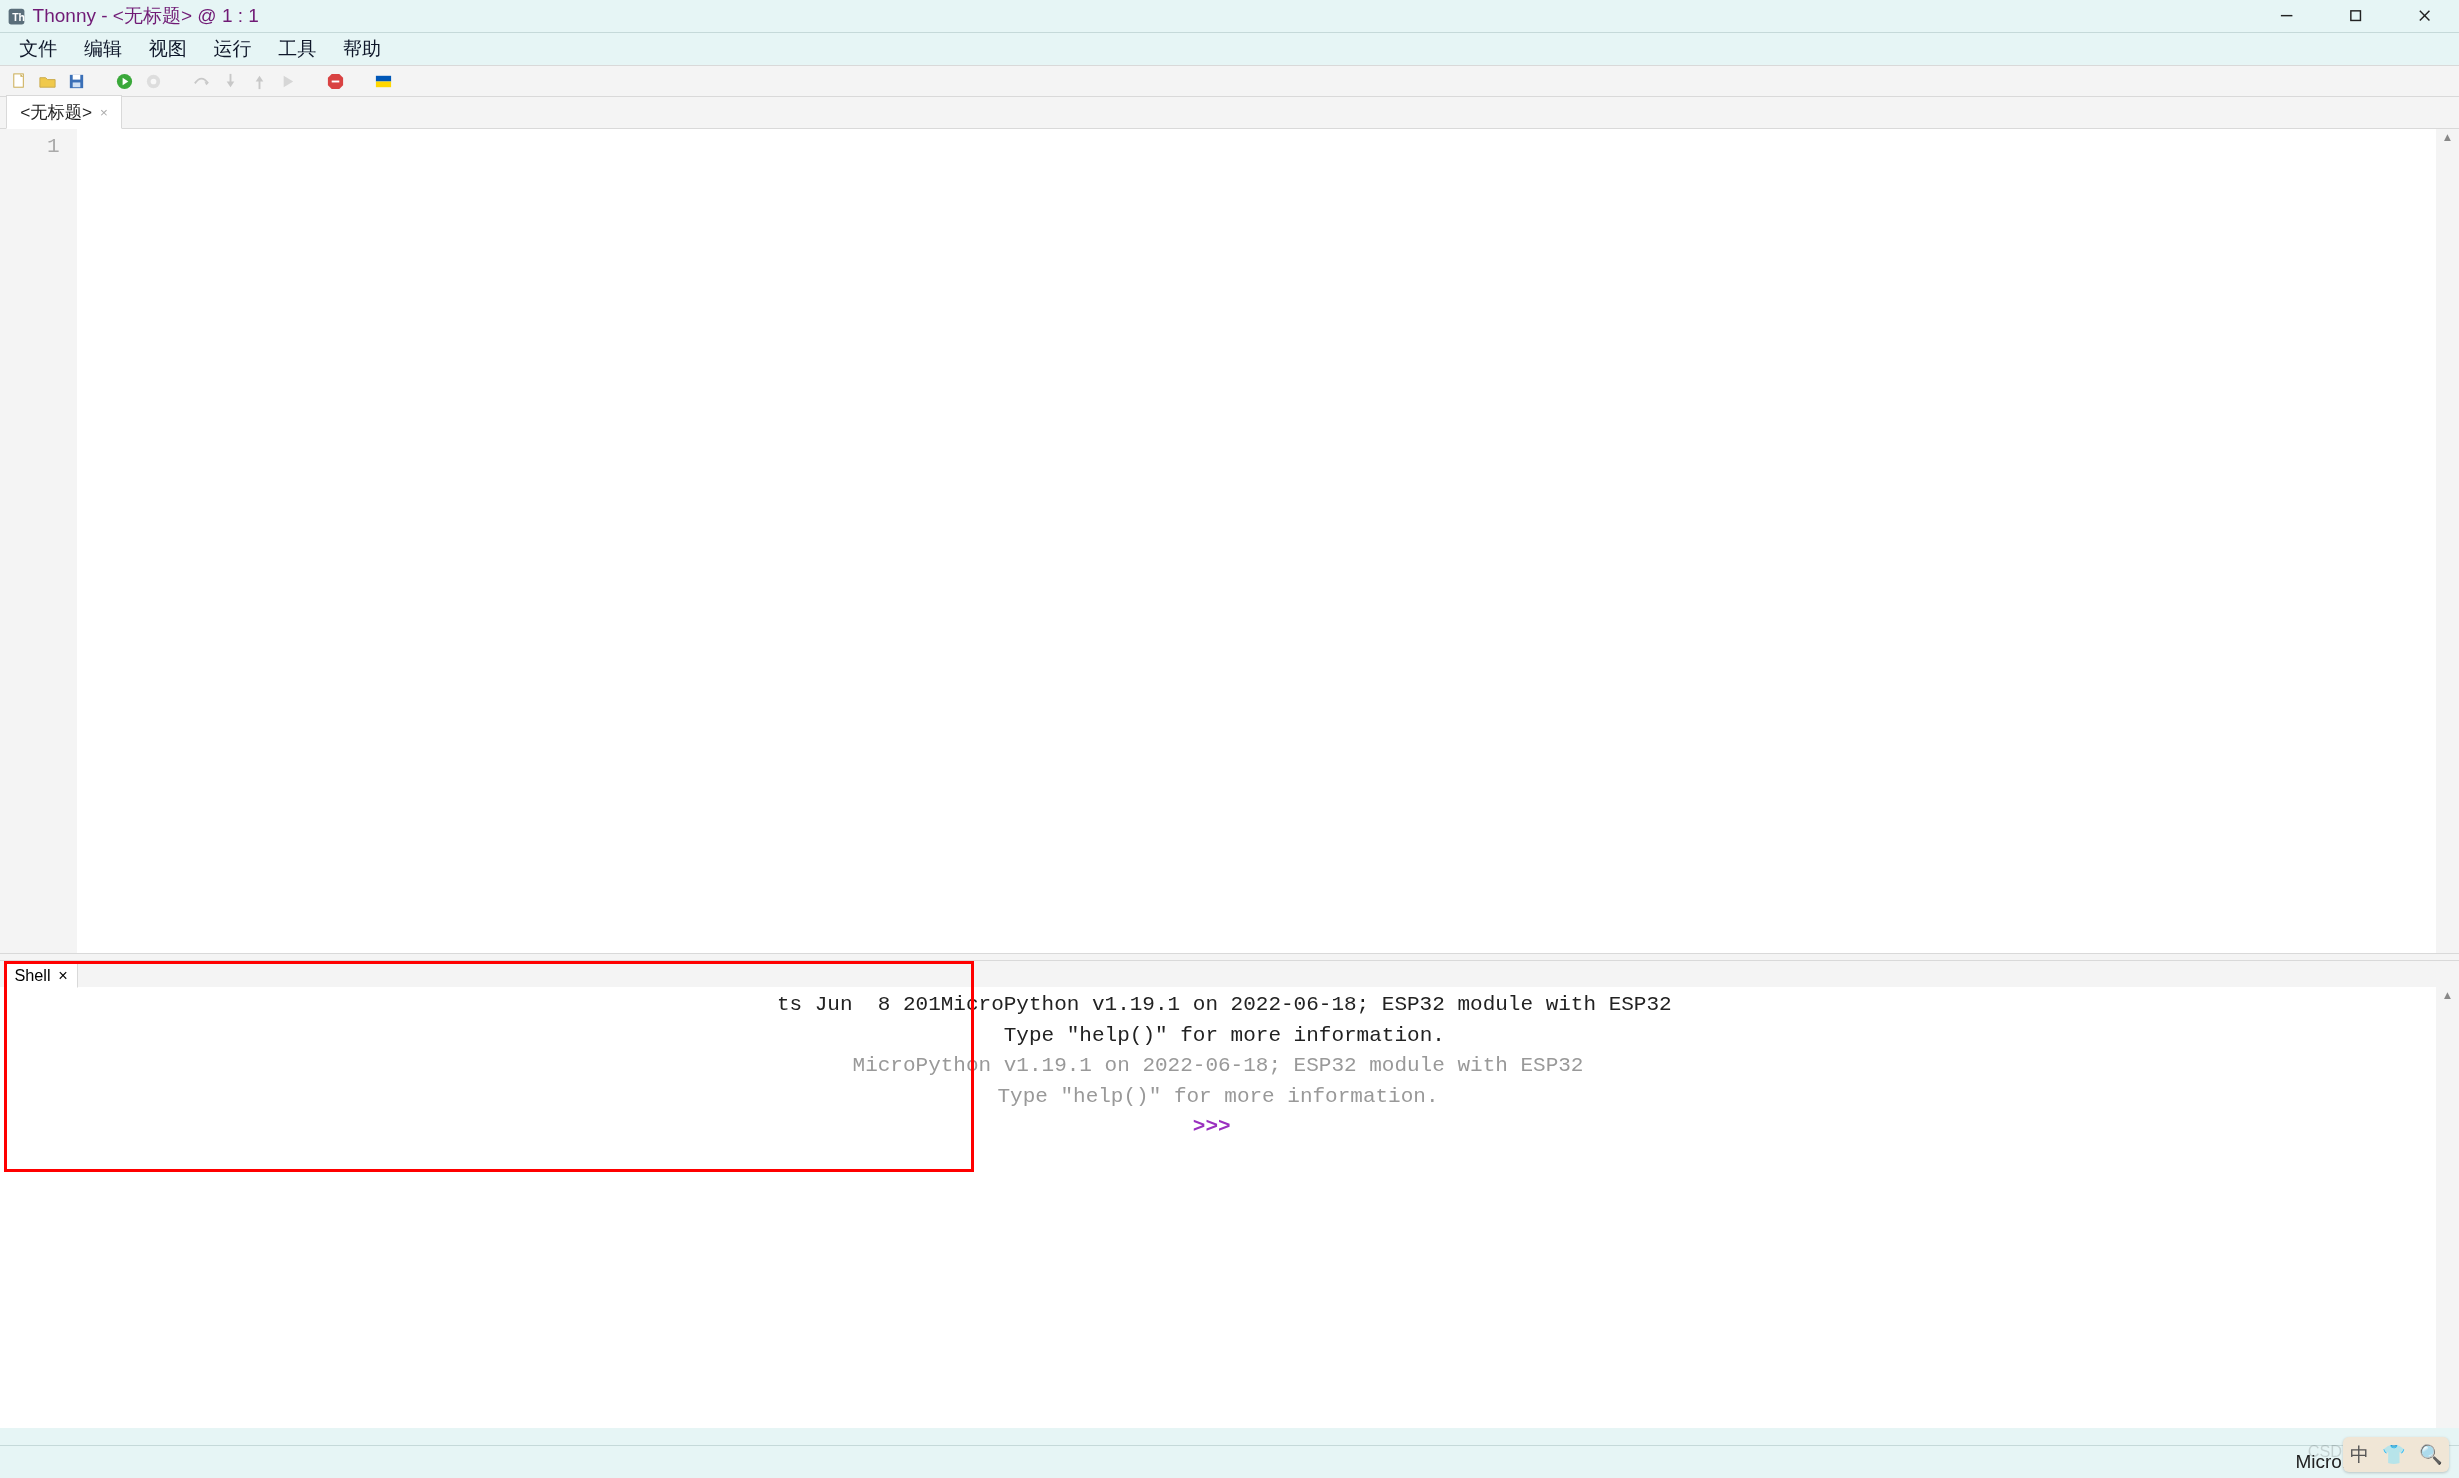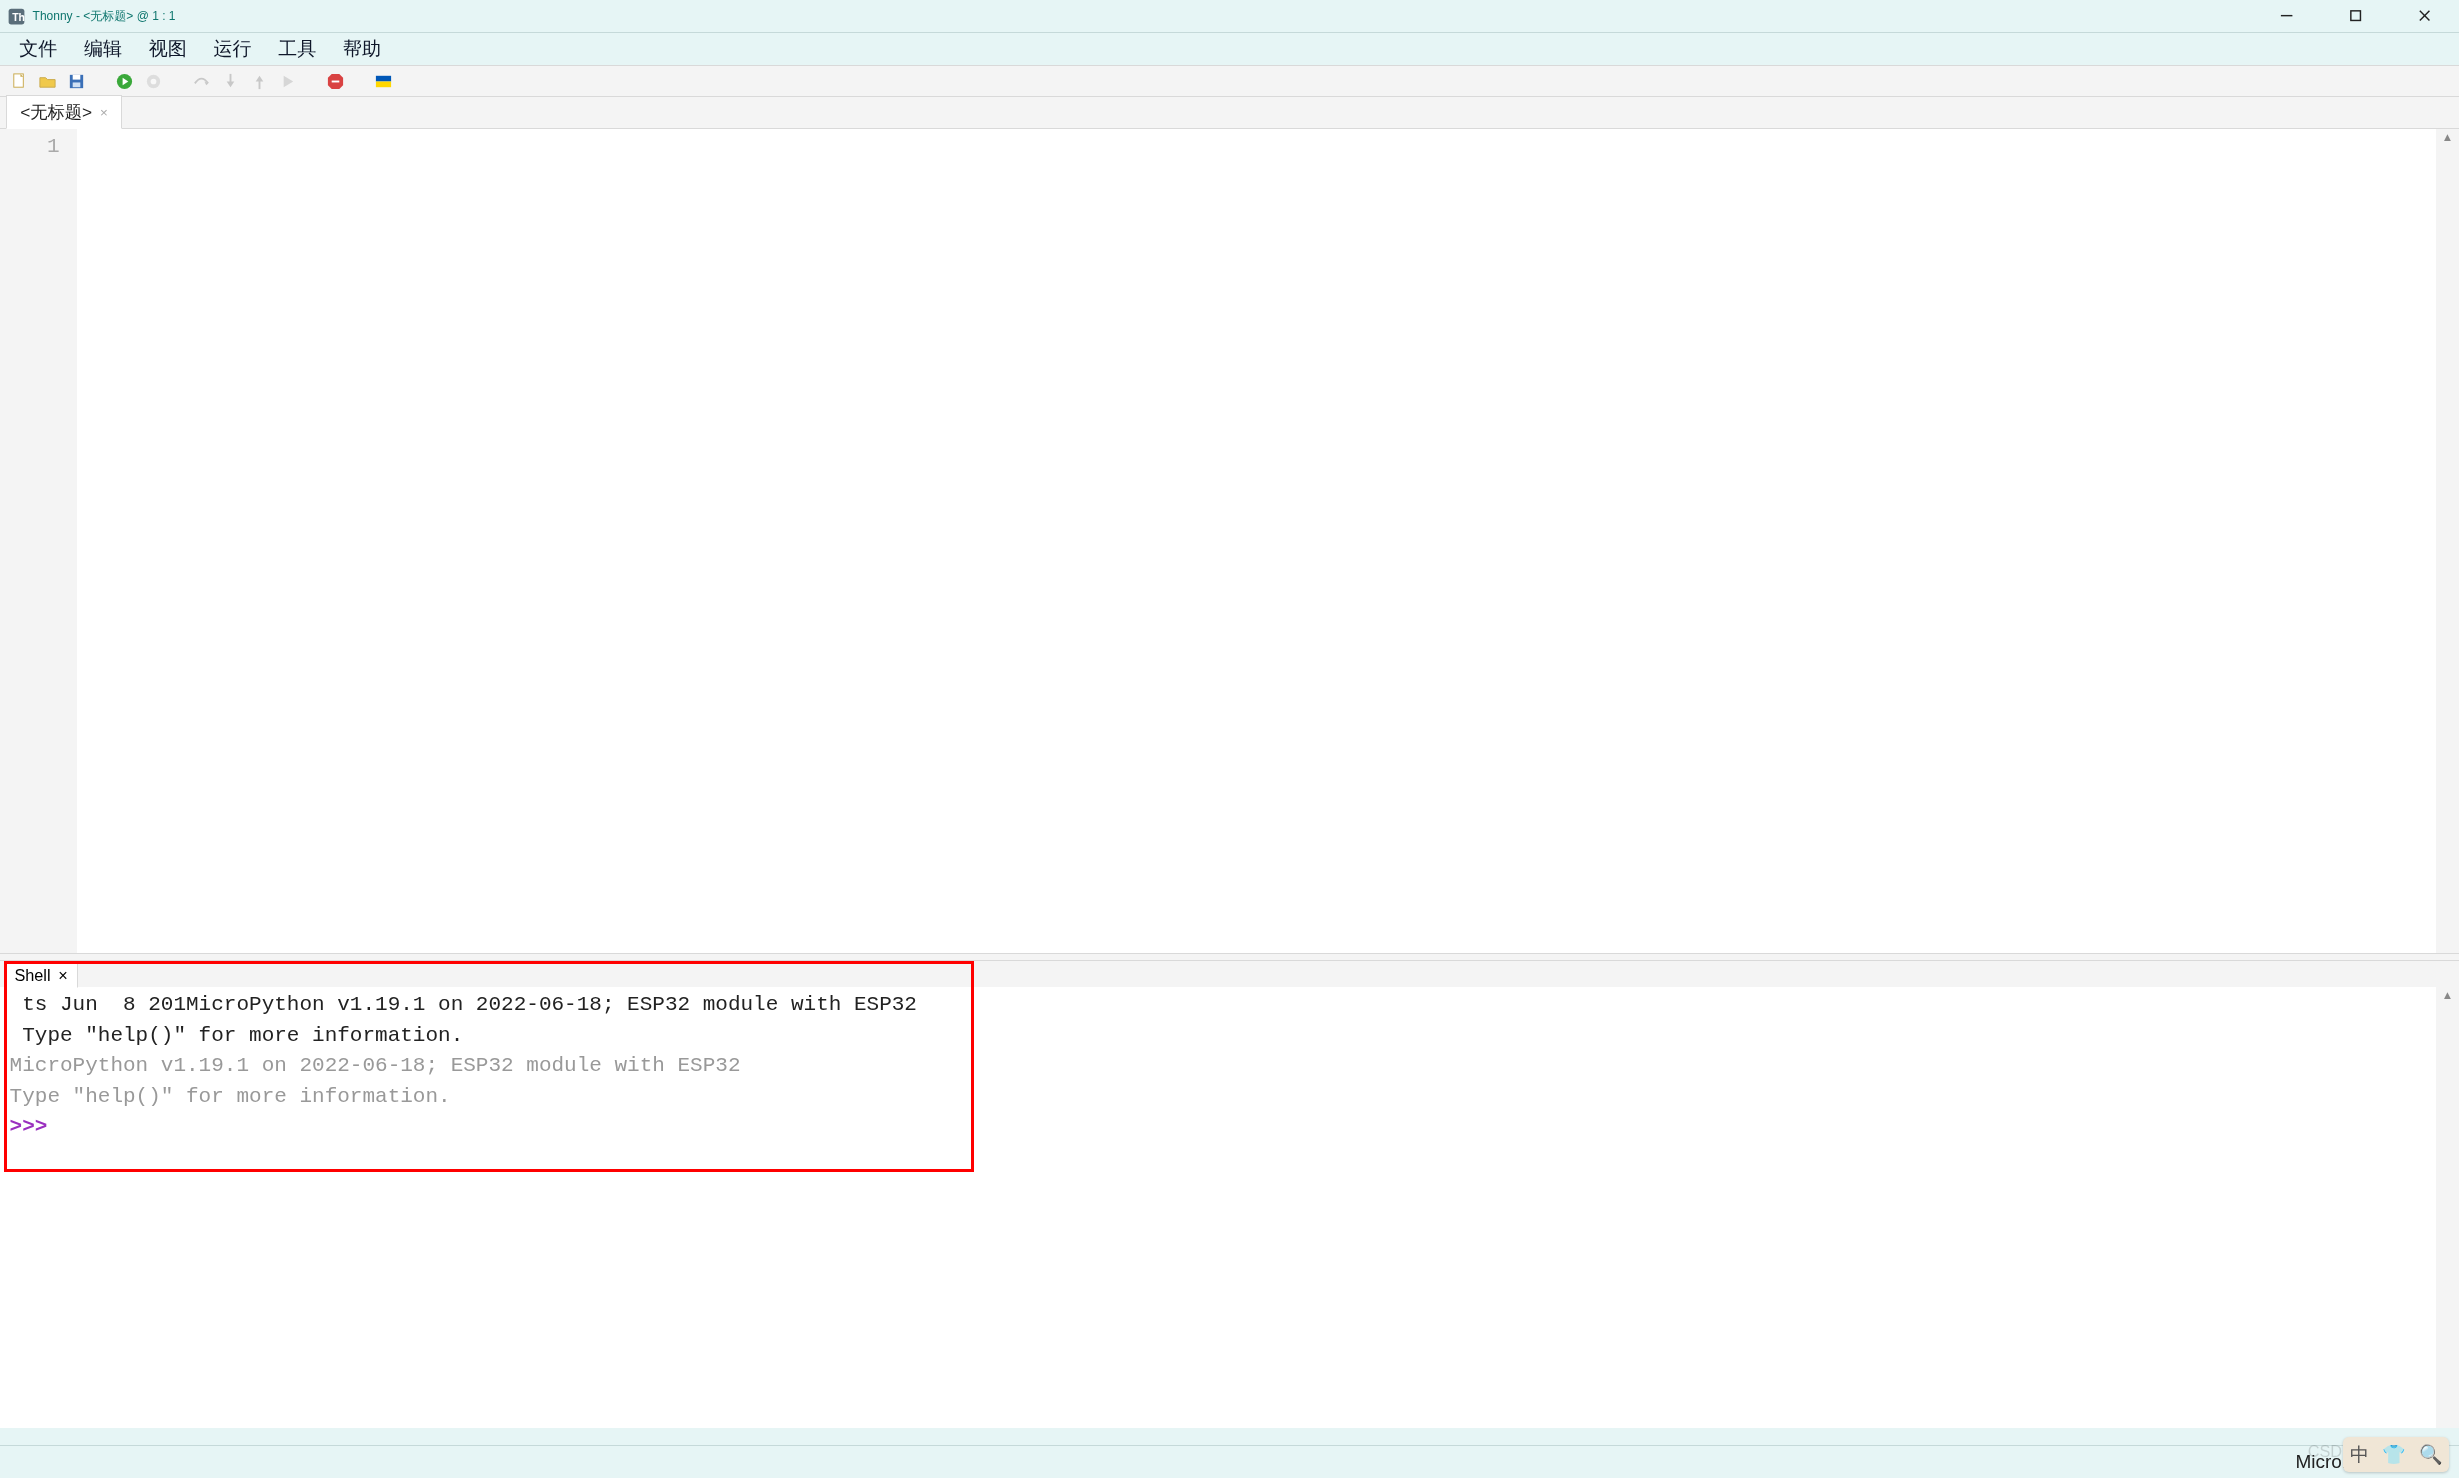--- a/index.html
+++ b/index.html
@@ -20,21 +20,21 @@
     align-items: center;
     border-bottom: 1px solid #c5d9d9;
     padding-left: 5.8px;
     text-align: center;
   }
   .titlebar .app-icon {
     width: 21px; height: 21px;
     margin-right: 5.8px;
     display: inline-block;
   }
-  .titlebar .title-text { font-size: 12px; color: #0f766e; }
+  .titlebar .title-text { font-size: 19px; color: #701a75; }
   .win-controls {
     margin-left: auto;
     display: flex;
     height: 100%;
   }
   .win-btn {
     width: 69px; height: 100%;
     display: flex; align-items: center; justify-content: center;
     color: #222;
   }
@@ -168,20 +168,21 @@
     position: relative;
     top: 1px;
     display: flex;
     align-items: center;
     gap: 7.7px;
   }
   .shell-area {
     display: flex;
     height: 441px;
     background: #fff;
+    text-align: center;
   }
   .shell-content {
     flex: 1;
     padding: 3.8px 9.6px;
     font-family: Consolas, "Courier New", monospace;
     font-size: 21px;
     line-height: 1.45;
     white-space: pre;
     color: #222;
   }

